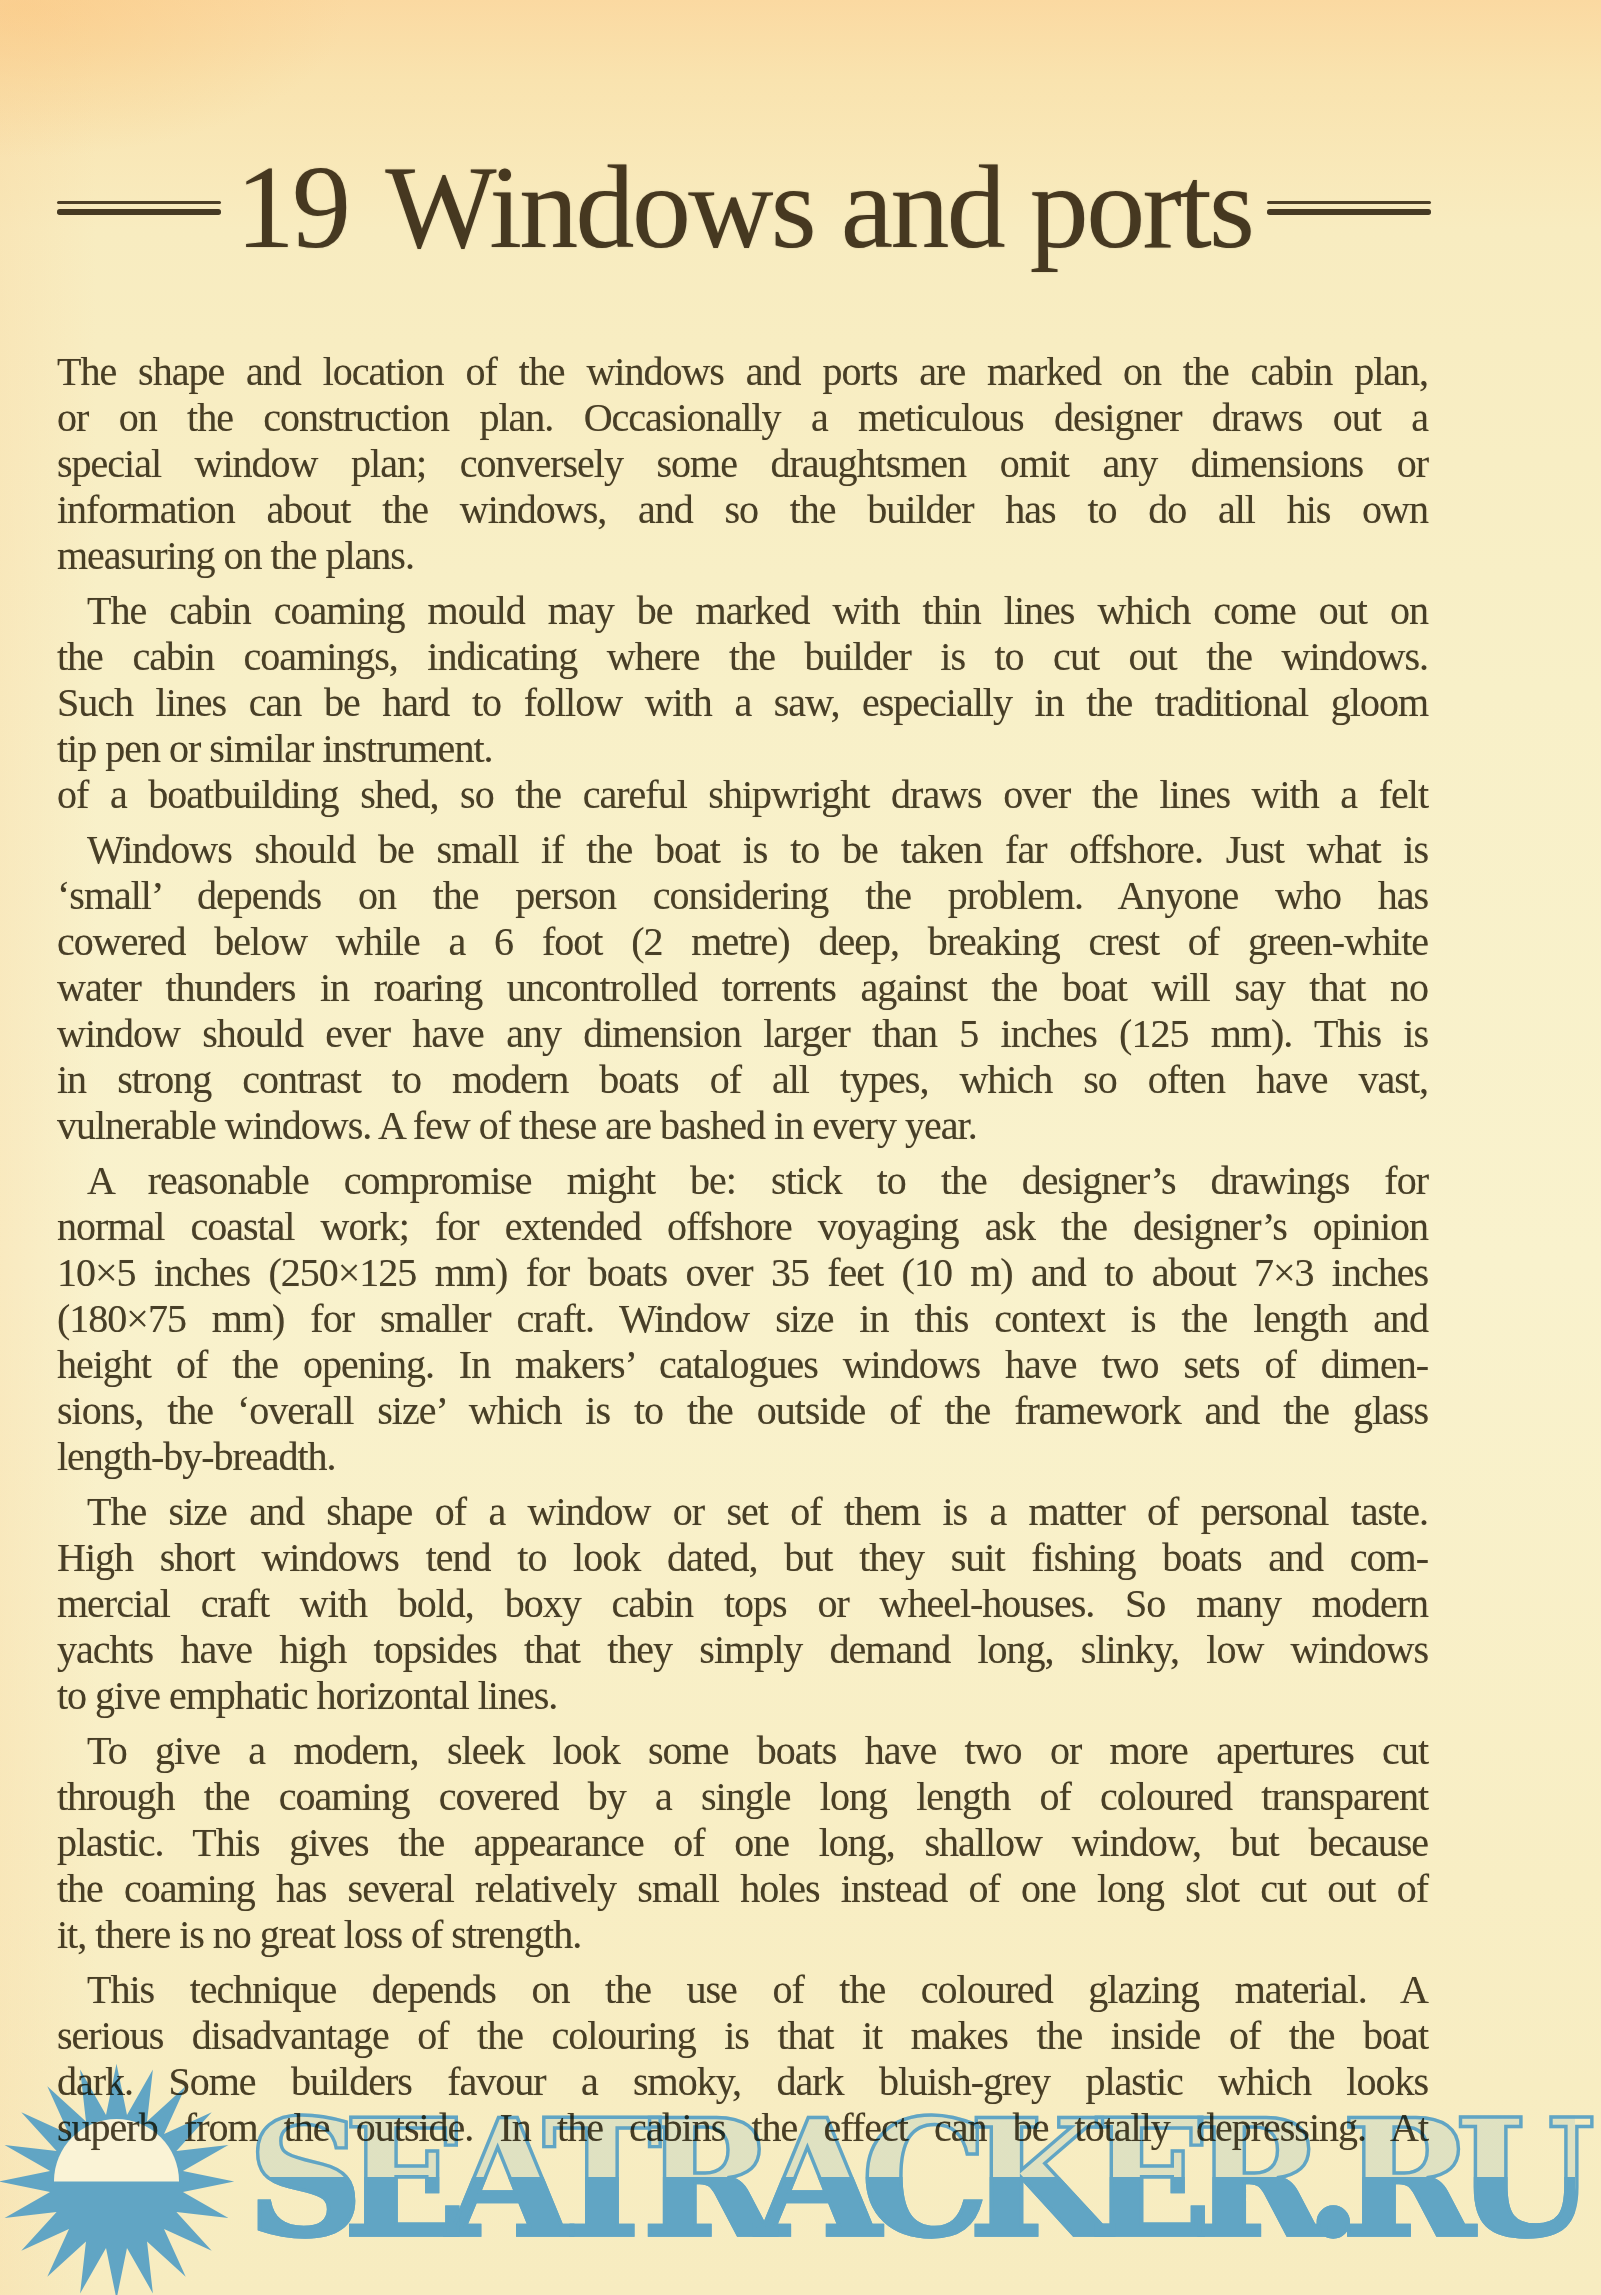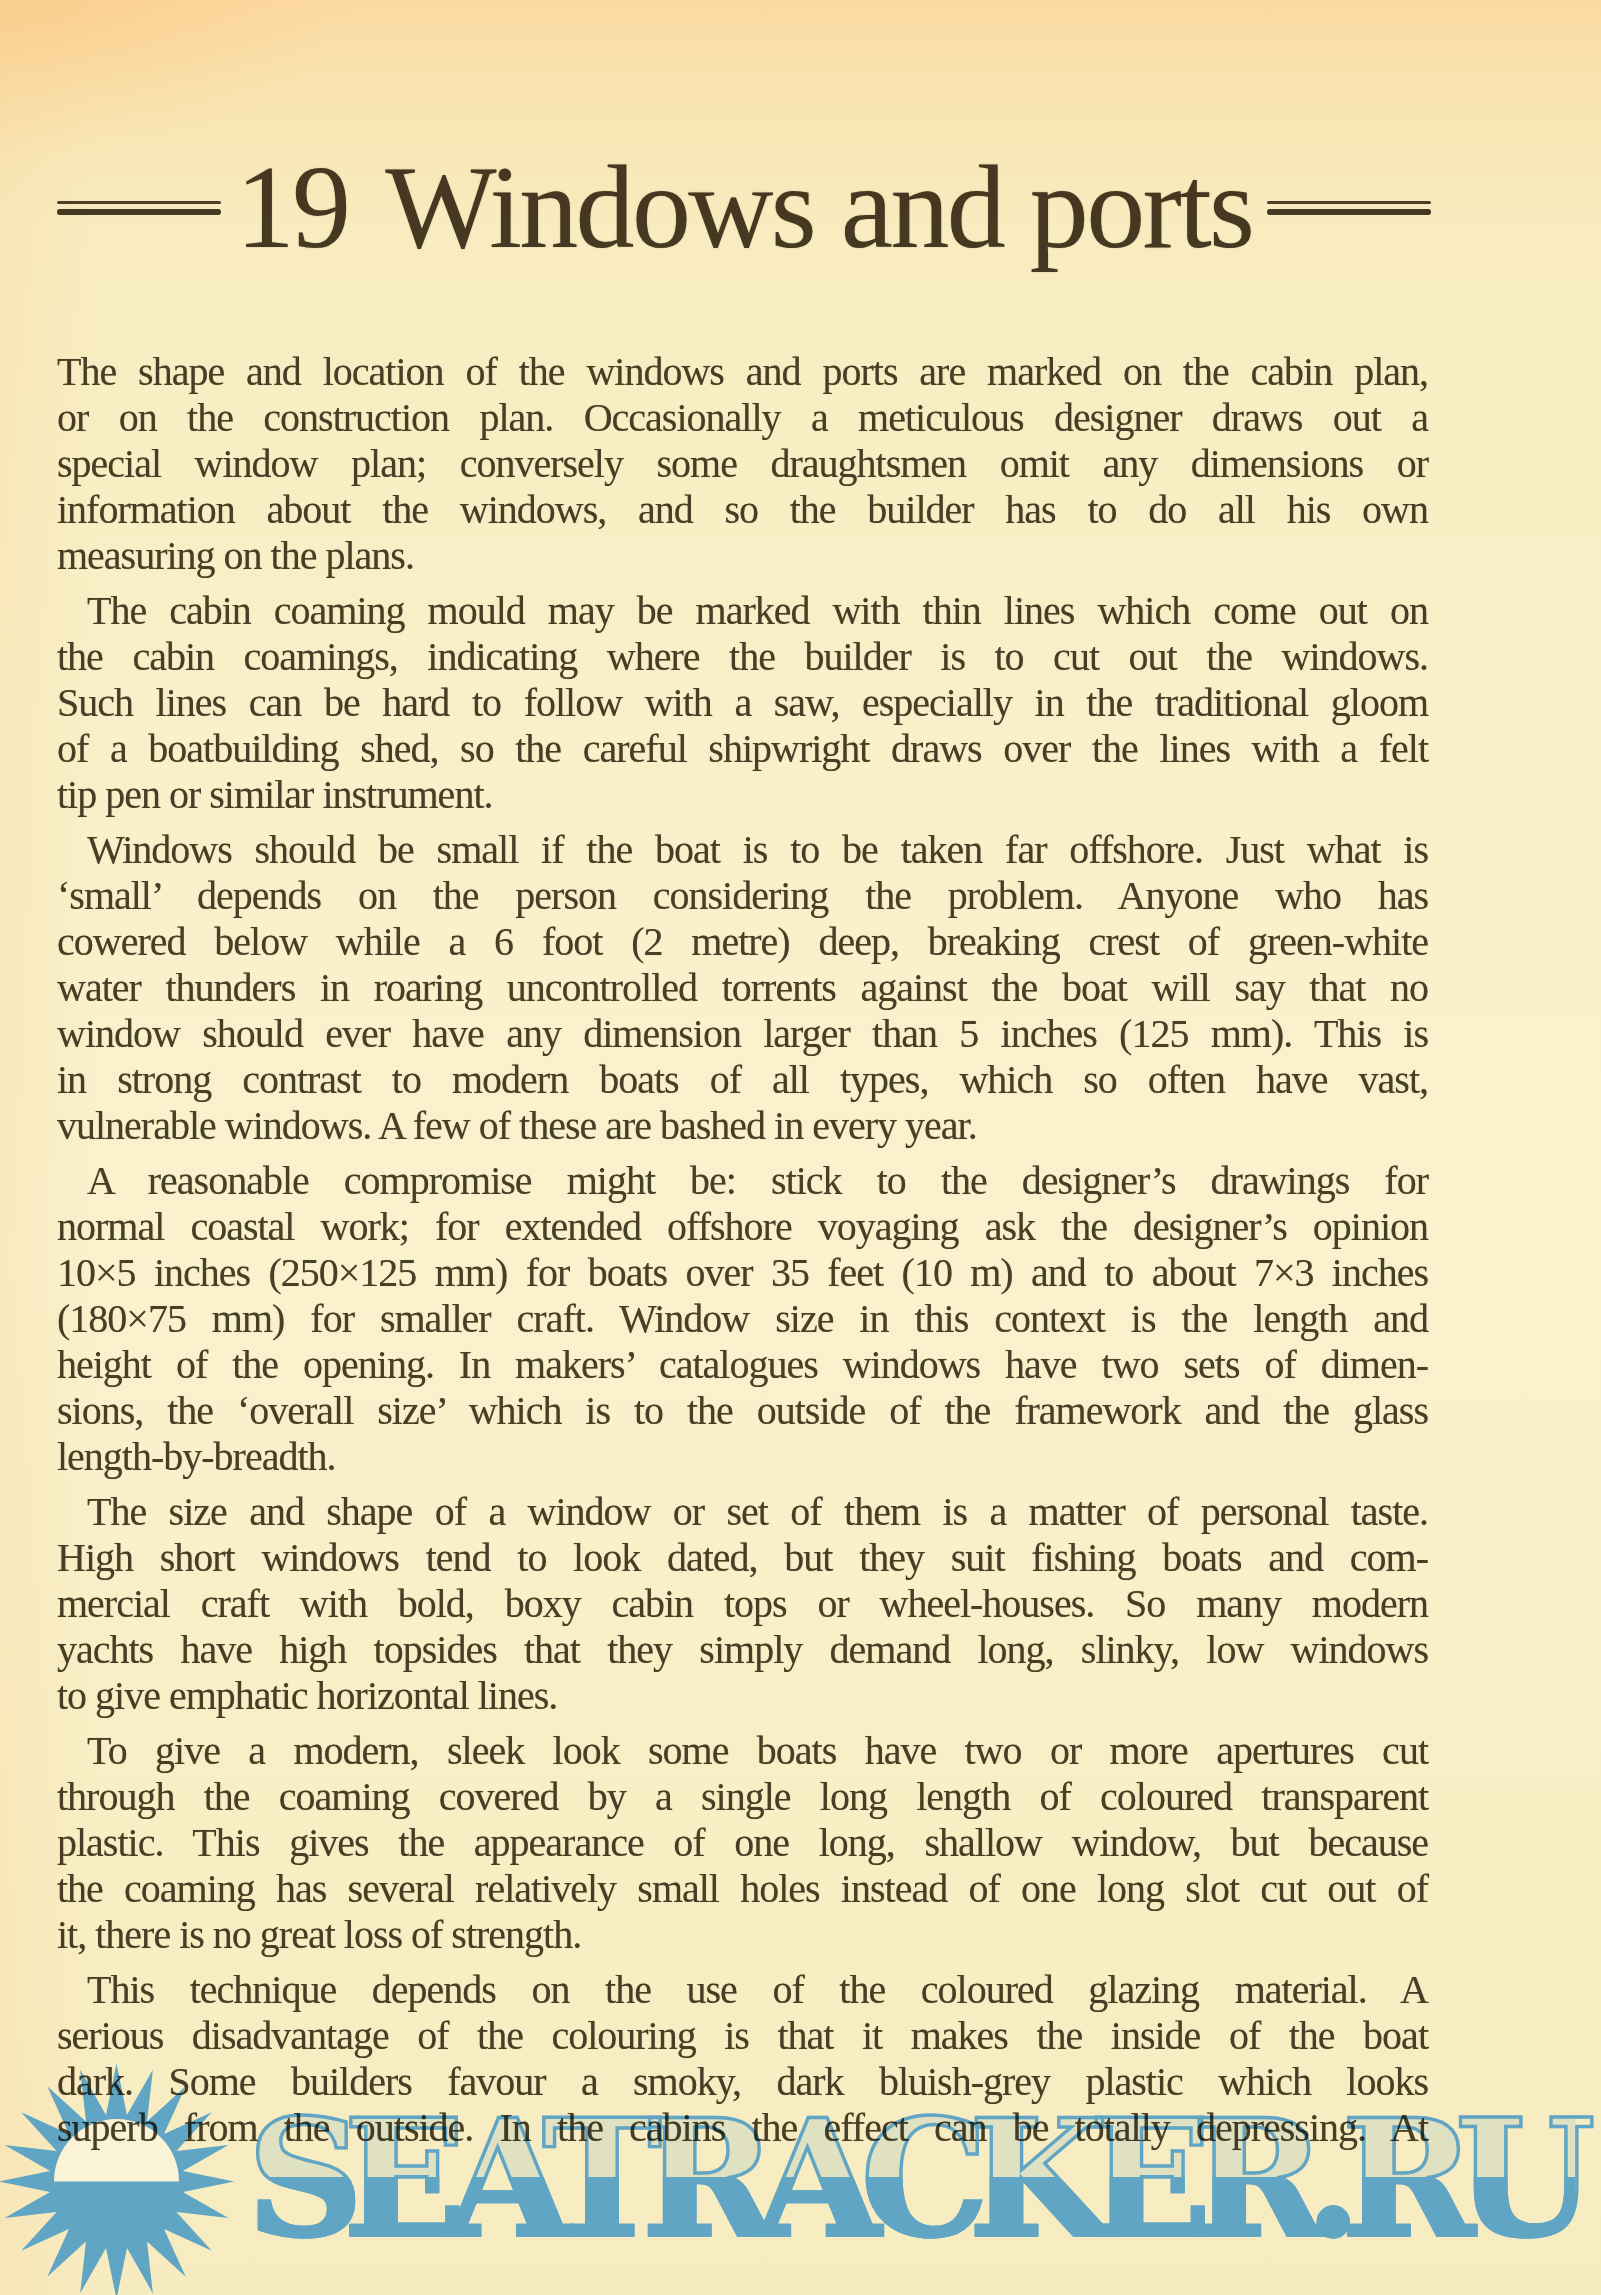--- a/index.html
+++ b/index.html
@@ -81,22 +81,22 @@
           <div class="line">The shape and location of the windows and ports are marked on the cabin plan,</div>
           <div class="line">or on the construction plan. Occasionally a meticulous designer draws out a</div>
           <div class="line">special window plan; conversely some draughtsmen omit any dimensions or</div>
           <div class="line">information about the windows, and so the builder has to do all his own</div>
           <div class="line last">measuring on the plans.</div>
         </div>
         <div class="para indent">
           <div class="line">The cabin coaming mould may be marked with thin lines which come out on</div>
           <div class="line">the cabin coamings, indicating where the builder is to cut out the windows.</div>
           <div class="line">Such lines can be hard to follow with a saw, especially in the traditional gloom</div>
+          <div class="line last">tip pen or similar instrument.</div>
           <div class="line">of a boatbuilding shed, so the careful shipwright draws over the lines with a felt</div>
-          <div class="line last">tip pen or similar instrument.</div>
         </div>
         <div class="para indent">
           <div class="line">Windows should be small if the boat is to be taken far offshore. Just what is</div>
           <div class="line">‘small’ depends on the person considering the problem. Anyone who has</div>
           <div class="line">cowered below while a 6 foot (2 metre) deep, breaking crest of green-white</div>
           <div class="line">water thunders in roaring uncontrolled torrents against the boat will say that no</div>
           <div class="line">window should ever have any dimension larger than 5 inches (125 mm). This is</div>
           <div class="line">in strong contrast to modern boats of all types, which so often have vast,</div>
           <div class="line last">vulnerable windows. A few of these are bashed in every year.</div>
         </div>

